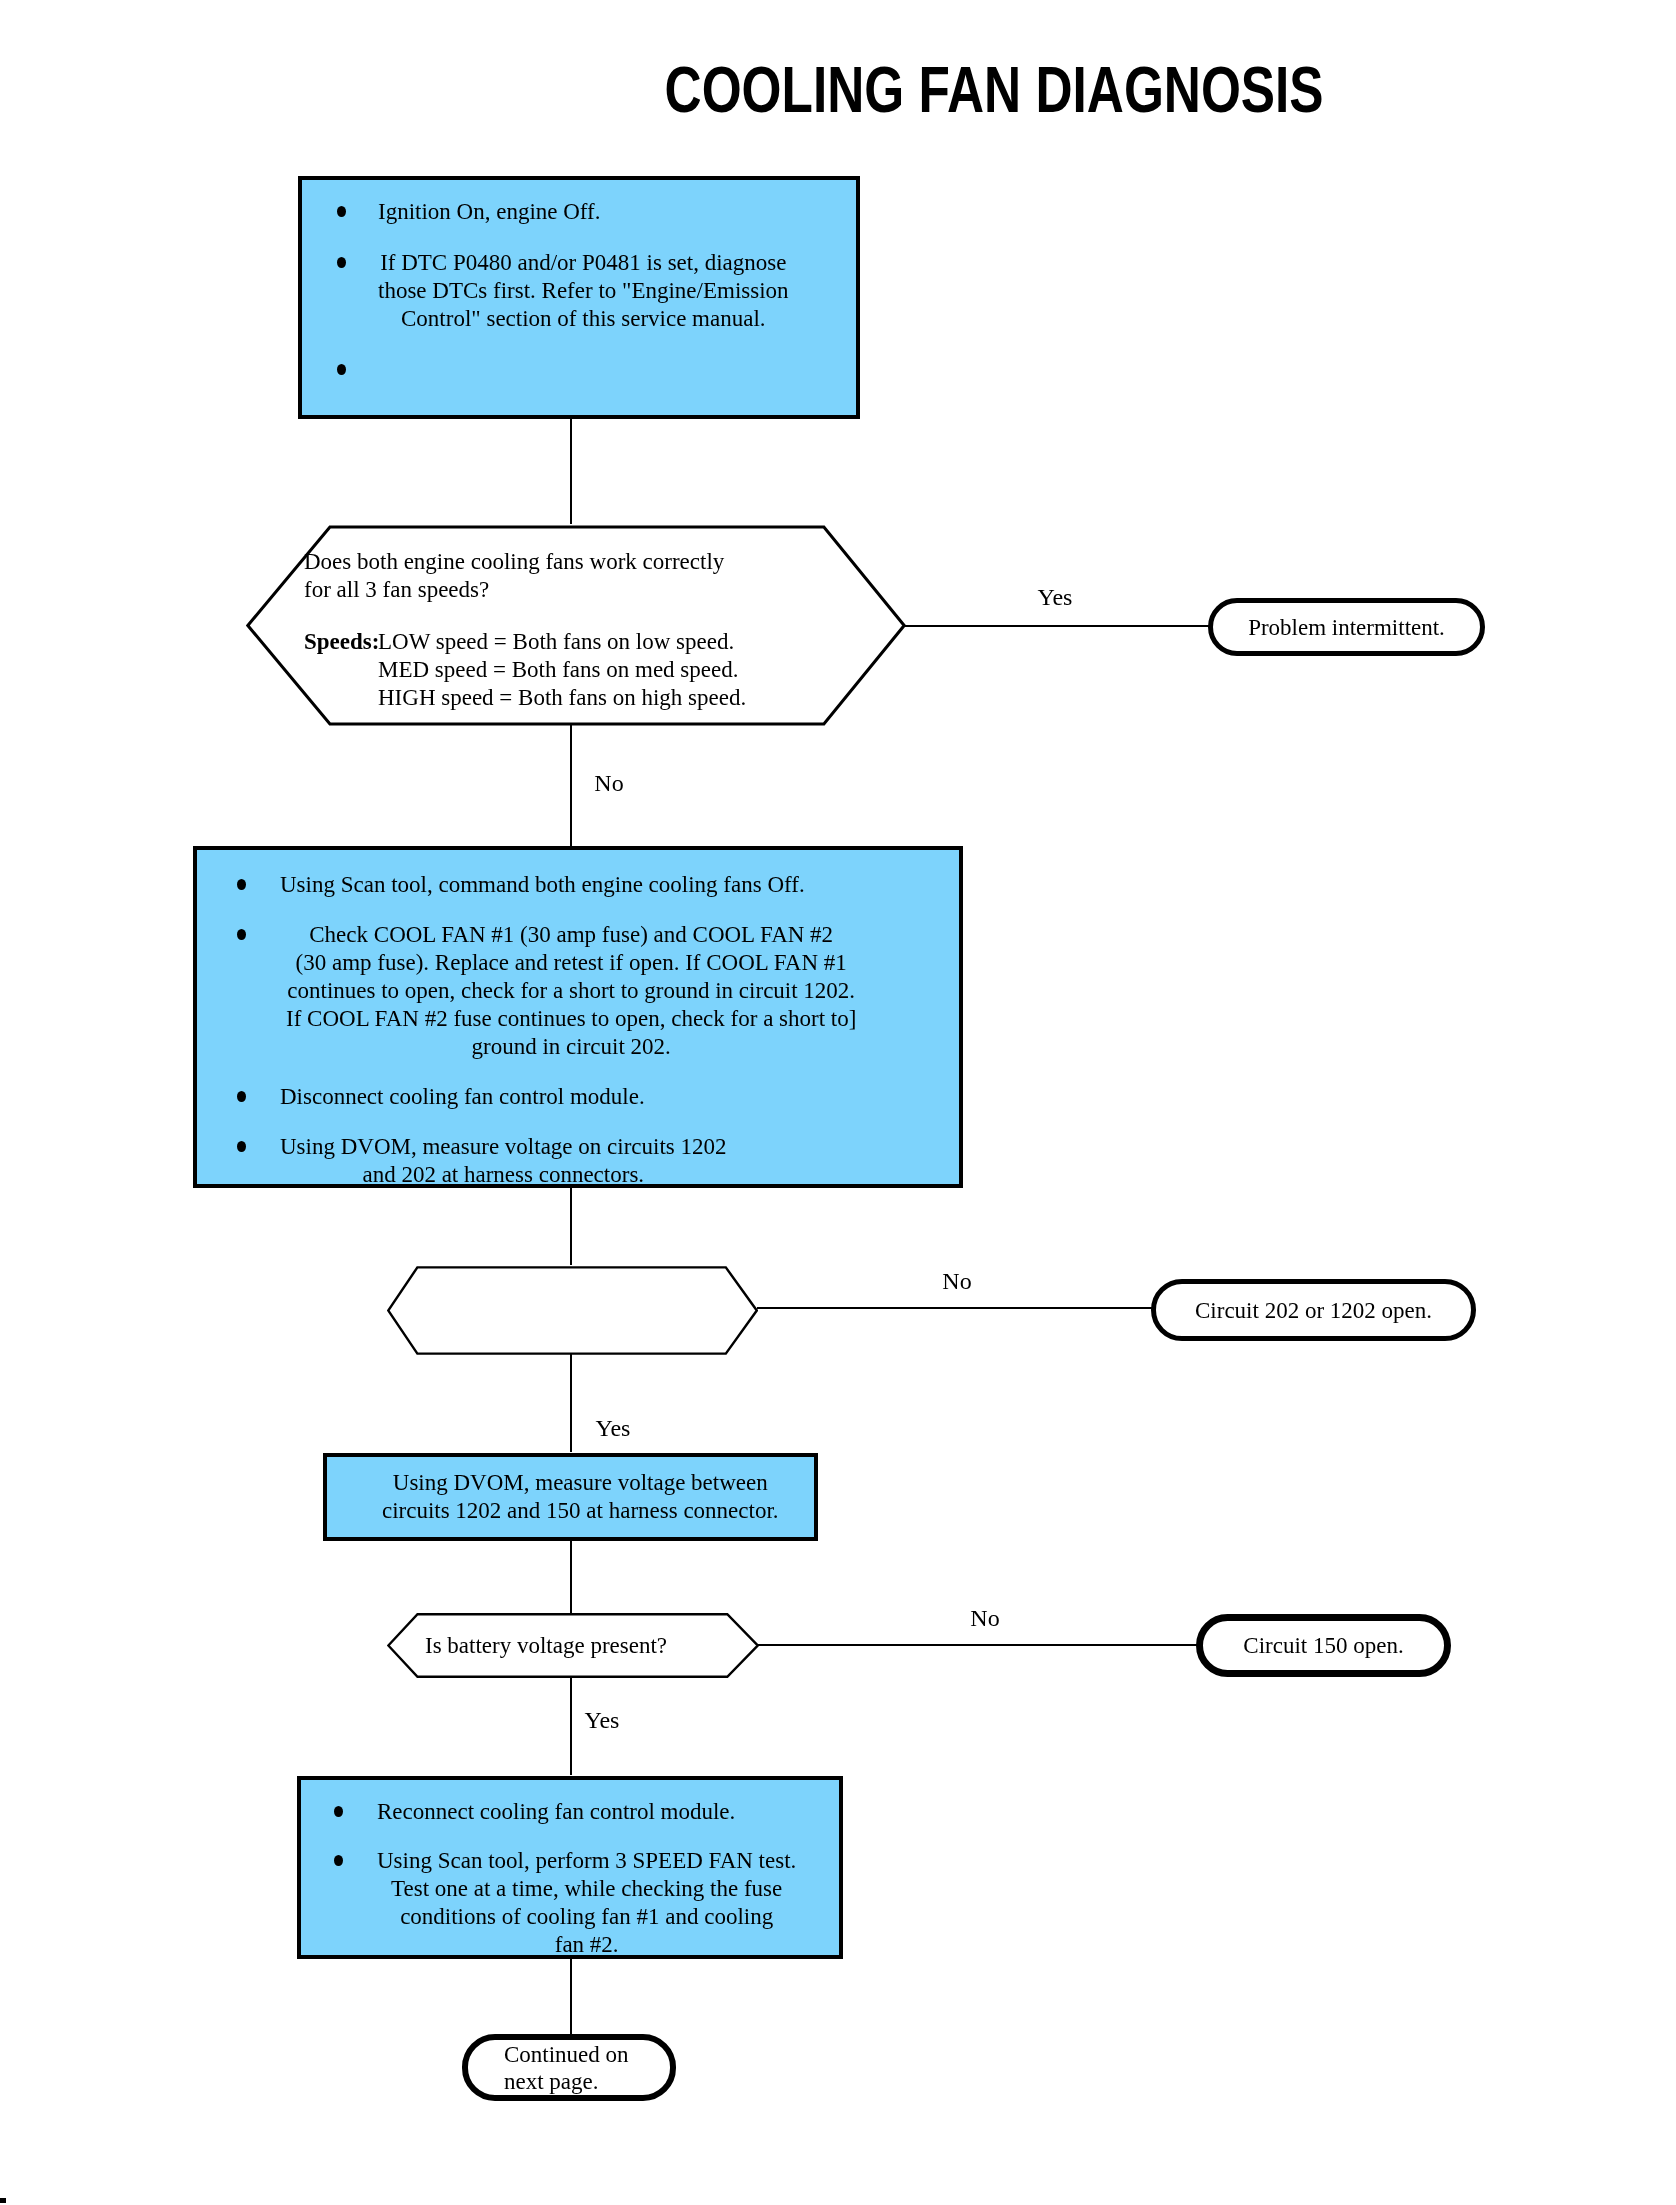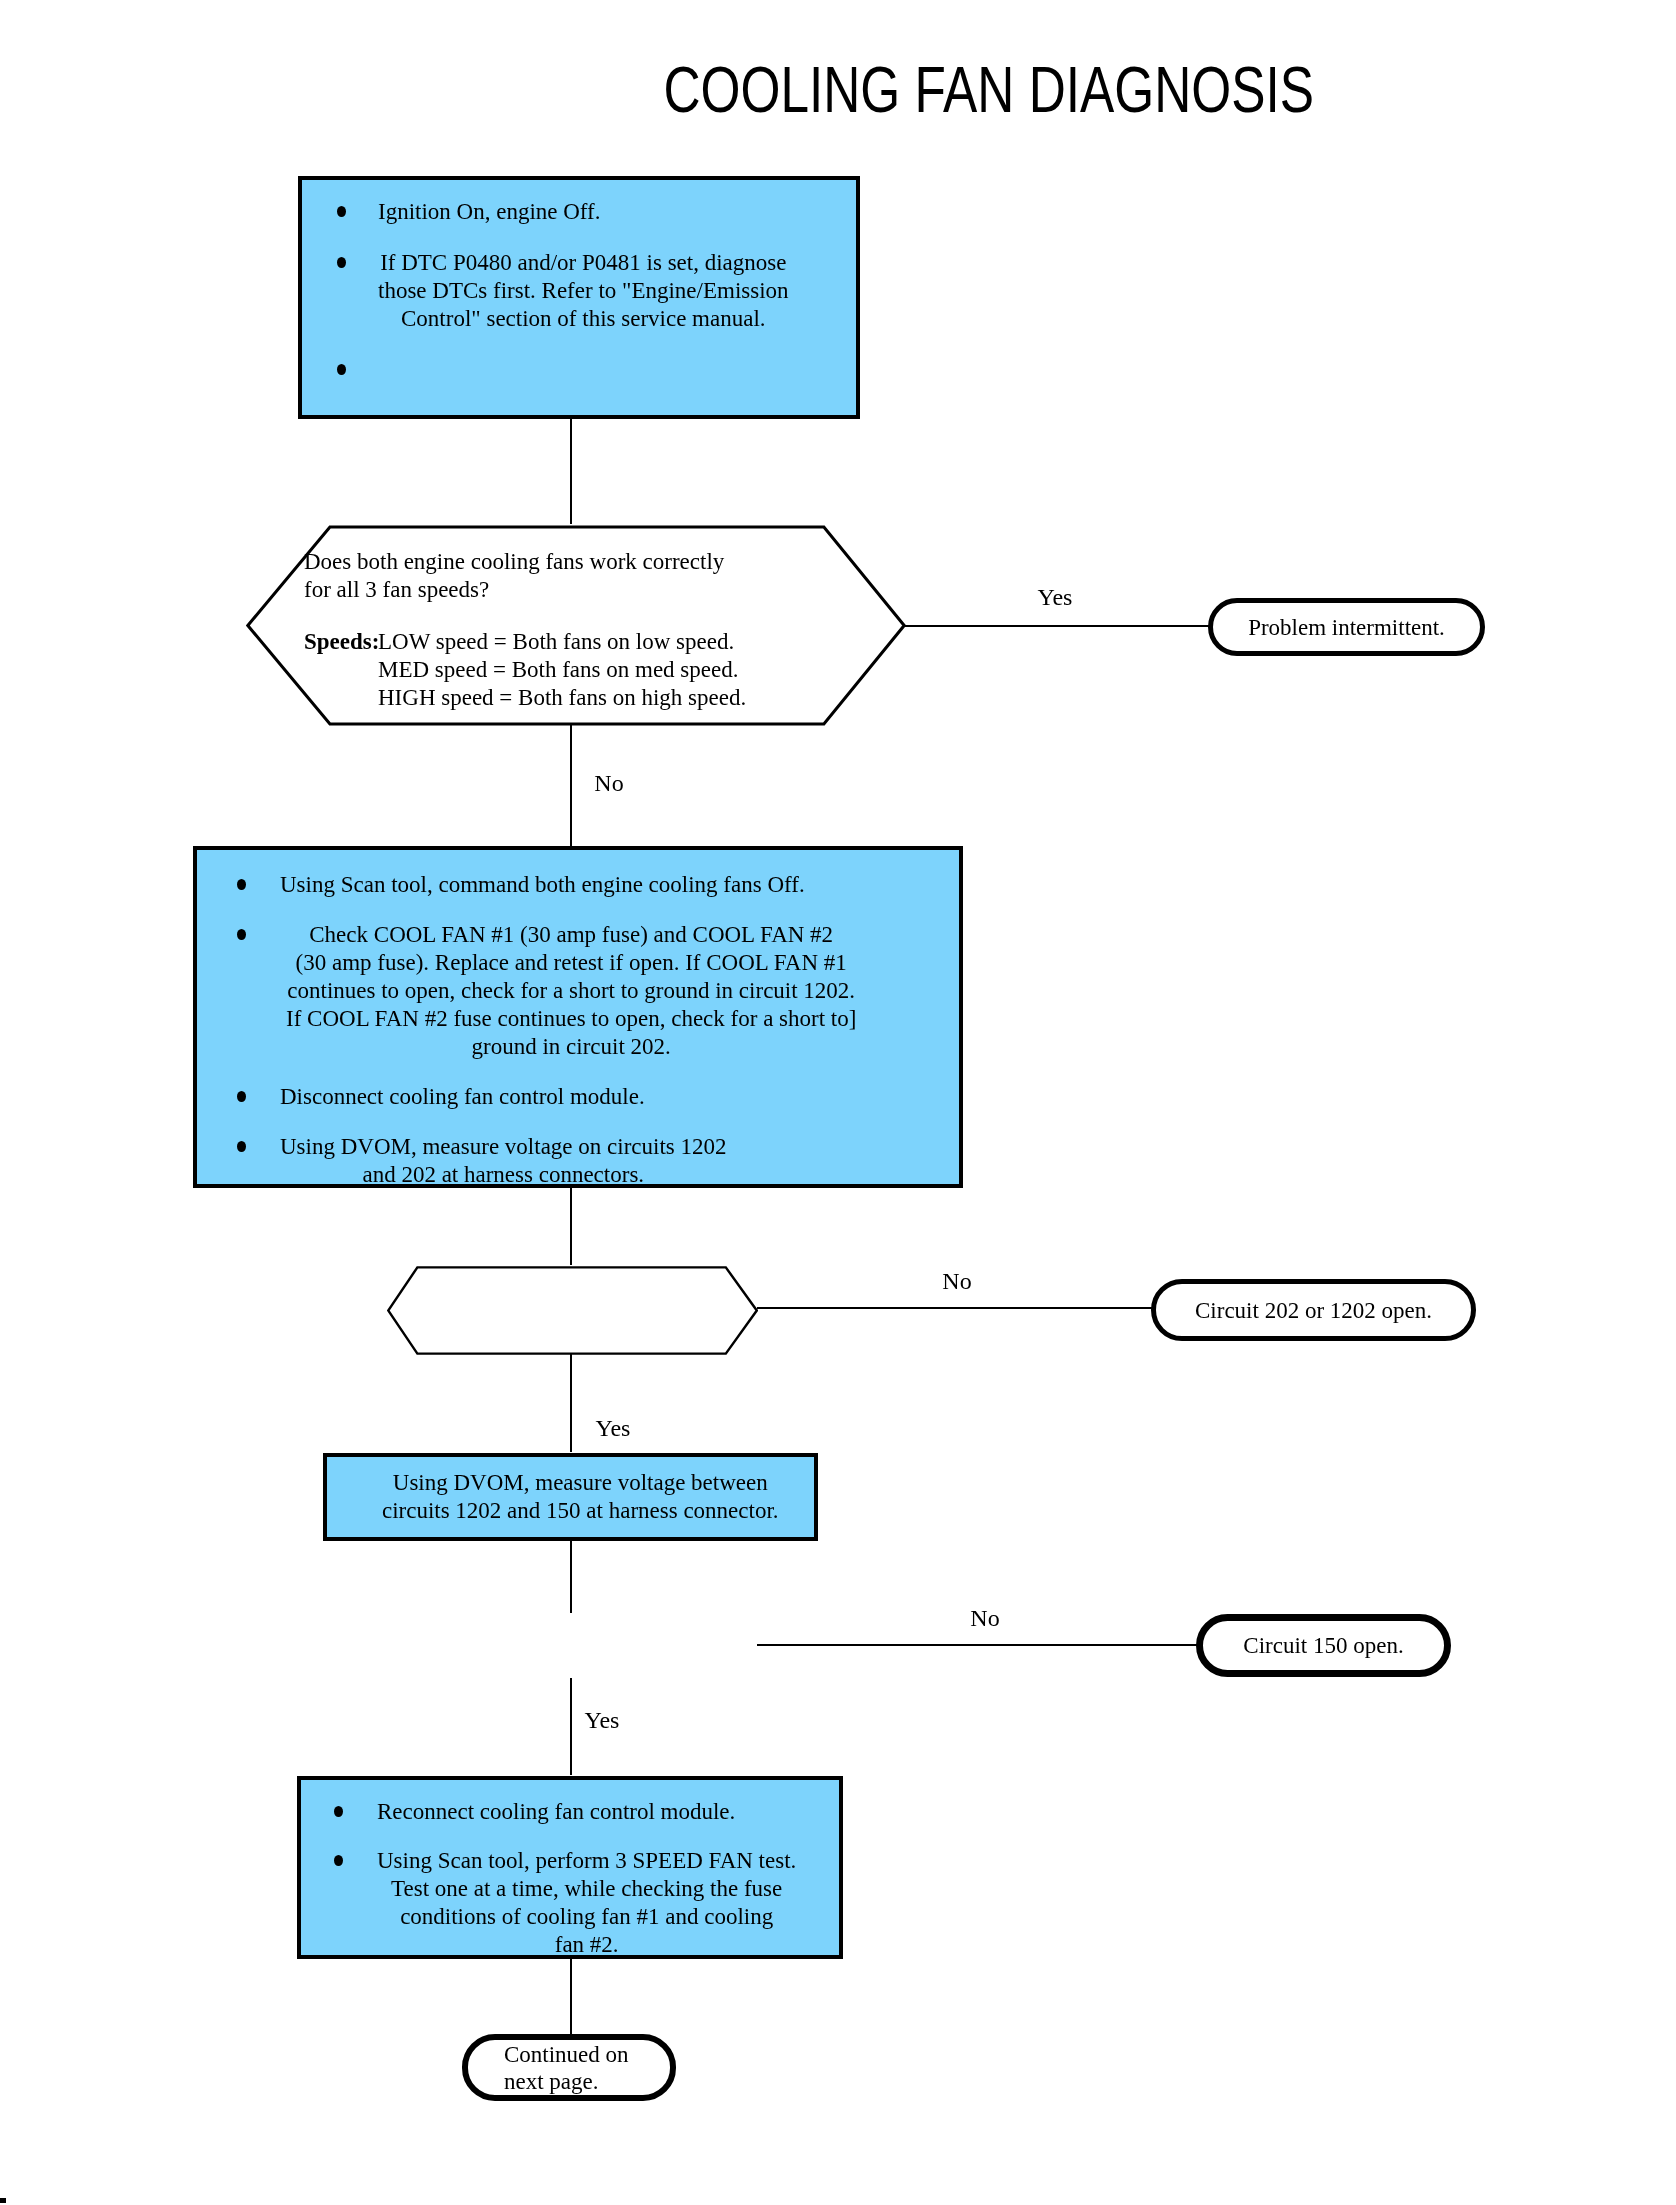--- a/index.html
+++ b/index.html
@@ -11,21 +11,21 @@
     font-family:"Liberation Serif", serif;
     color:#000;
     overflow:hidden;
   }
   .title{
     position:absolute;
     left:577px; top:52px; width:664px;
     text-align:center;
     font-family:"Liberation Sans", sans-serif;
     font-size:65px;
-    font-weight:400;
+    font-weight:700;
     white-space:nowrap;
   }
   .title .squeeze{
     display:inline-block;
     transform:scaleX(0.79);
     transform-origin:center;
   }
   .proc-box{
     position:absolute;
     box-sizing:border-box;
@@ -171,20 +171,28 @@
   <div class="vline" style="left:570px;top:1354px;height:98px;"></div>
   <div class="branch-label" style="left:613px;top:1415px;">Yes</div>
 
   <div class="proc-box" style="left:323px;top:1453px;width:495px;height:88px;justify-content:center;padding-left:19.5px;">
     <div class="plain-text">Using DVOM, measure voltage between
 circuits 1202 and 150 at harness connector.</div>
   </div>
 
   <div class="vline" style="left:570px;top:1541px;height:72px;"></div>
 
+  <div class="hexagon" style="left:387px;top:1613px;width:372px;height:65px;">
+    <svg width="372" height="65" viewBox="0 0 612 107">
+      <polygon points="50,2 560,2 610,53.5 560,105 50,105 2,53.5" fill="#ffffff" stroke="#000000" stroke-width="4"></polygon>
+    </svg>
+    <div class="hex-content" style="left:38px;top:0;height:100%;display:flex;align-items:center;">
+      <div class="plain-text">Is battery voltage present?</div>
+    </div>
+  </div>
 
   <div class="hline" style="left:757px;top:1644px;width:440px;"></div>
   <div class="branch-label" style="left:985px;top:1605px;">No</div>
   <div class="terminal" style="left:1196px;top:1614px;width:255px;height:63px;border:7.3px solid #000;border-radius:32px;">
     <span>Circuit 150 open.</span>
   </div>
 
   <div class="vline" style="left:570px;top:1678px;height:97px;"></div>
   <div class="branch-label" style="left:602px;top:1707px;">Yes</div>
 

